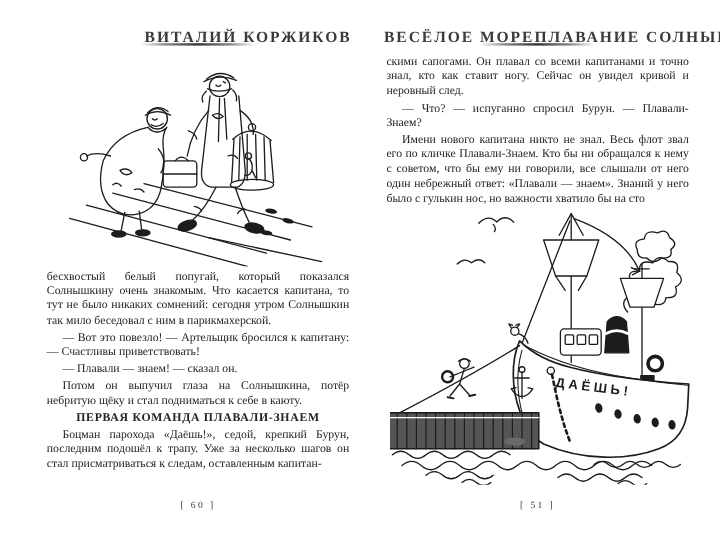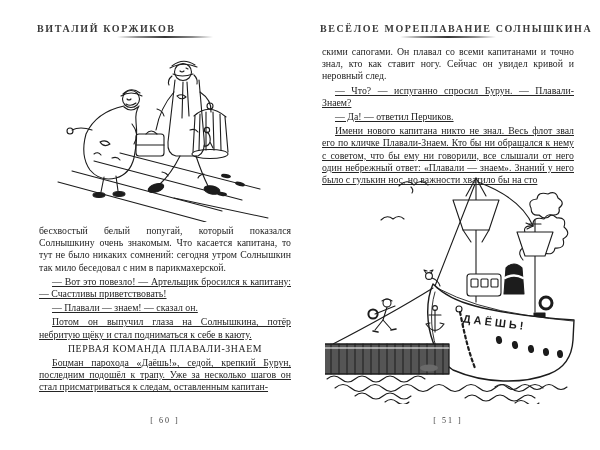--- a/index.html
+++ b/index.html
@@ -5,38 +5,38 @@
   html,body{margin:0;padding:0;}
   body{
     width:600px;height:450px;position:relative;overflow:hidden;
     background:#ffffff;color:#1f1f1f;
     font-family:"Liberation Serif", serif;
   }
   .column{position:absolute;top:0;width:256px;height:450px;}
   .col-left{left:37px;}
   .col-right{left:320px;}
   .running-head{
-    position:absolute;top:23px;left:0;right:0;text-align:left;
-    font-size:10px;font-weight:bold;letter-spacing:1.6px;color:#3a3a3a;
+    position:absolute;top:23px;left:0;right:0;text-align:right;
+    font-size:13px;font-weight:bold;letter-spacing:1.6px;color:#3a3a3a;
     font-family:"Liberation Serif", serif;white-space:nowrap;
   }
   .head-rule{
     position:absolute;top:36px;left:50%;transform:translateX(-50%);
     width:96px;height:2px;
     background:linear-gradient(90deg, rgba(255,255,255,0) 0%, #8a8a8a 22%, #333 50%, #8a8a8a 78%, rgba(255,255,255,0) 100%);
   }
   .bodytext{
     position:absolute;left:0;right:0;
     font-size:9.8px;line-height:12.2px;text-align:justify;
     color:#242424;
   }
   .bodytext p{margin:2px;}
-  .bodytext p.indent{text-indent:13px;text-decoration:underline;}
+  .bodytext p.indent{text-indent:13px;}
   .section-heading{
-    text-align:center;font-weight:normal;font-size:9.8px;letter-spacing:0.6px;
+    text-align:center;font-weight:bold;font-size:9.8px;letter-spacing:0.6px;
     margin:11px 0 9px 0;text-indent:0 !important;
   }
   .page-num{
     position:absolute;top:416px;left:0;right:0;text-align:center;
     font-size:8px;letter-spacing:2px;color:#3a3a3a;
   }
   .illus{position:absolute;}
   .illus-left{top:46px;left:50%;transform:translateX(-50%);}
   .illus-right{top:172px;left:5px;}
   svg{display:block;}
@@ -126,21 +126,20 @@
   <div class="page-num">[ 60 ]</div>
 </div>
 
 <div class="column col-right">
   <div class="running-head">ВЕСЁЛОЕ МОРЕПЛАВАНИЕ СОЛНЫШКИНА</div>
   <div class="head-rule"></div>
 
   <div class="bodytext" style="top:44px;">
     <p>скими сапогами. Он плавал со всеми капитанами и точно знал, кто как ставит ногу. Сейчас он увидел кривой и неровный след.</p>
     <p class="indent">— Что? — испуганно спросил Бурун. — Плавали-Знаем?</p>
-    <p class="indent">— Да! — ответил Перчиков.</p>
     <p class="indent">Имени нового капитана никто не знал. Весь флот звал его по кличке Плавали-Знаем. Кто бы ни обращался к нему с советом, что бы ему ни говорили, все слышали от него один небрежный ответ: «Плавали — знаем». Знаний у него было с гулькин нос, но важности хватило бы на сто</p>
   </div>
 
   <div class="illus illus-right">
     <svg width="250" height="232" viewBox="0 0 250 232" fill="none" stroke="#1c1c1c" stroke-width="1.1" stroke-linecap="round" stroke-linejoin="round">
 
       <g>
         <path d="M74 14 q8 -8 15 -1 q7 -7 14 0 M86 15 q3 3 1 6"></path>
         <path d="M56 48 q6 -6 12 -1 q6 -5 11 0"></path>
       </g>

